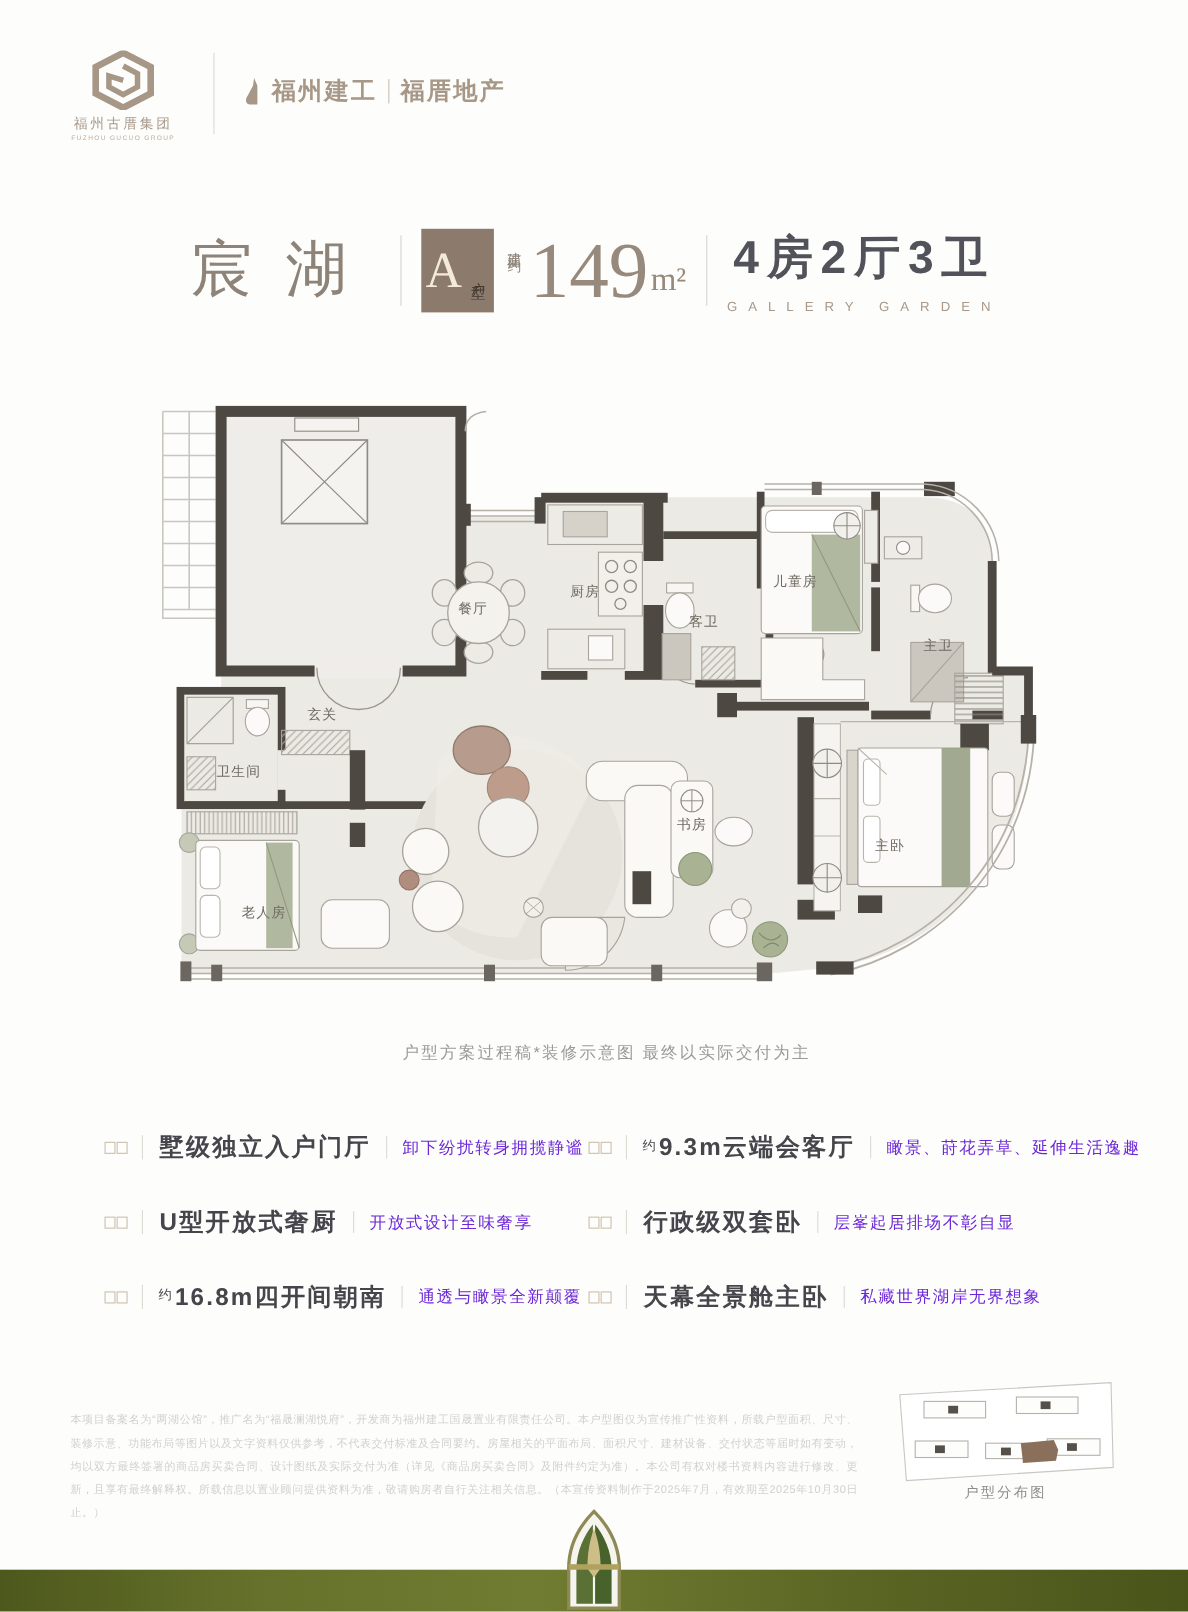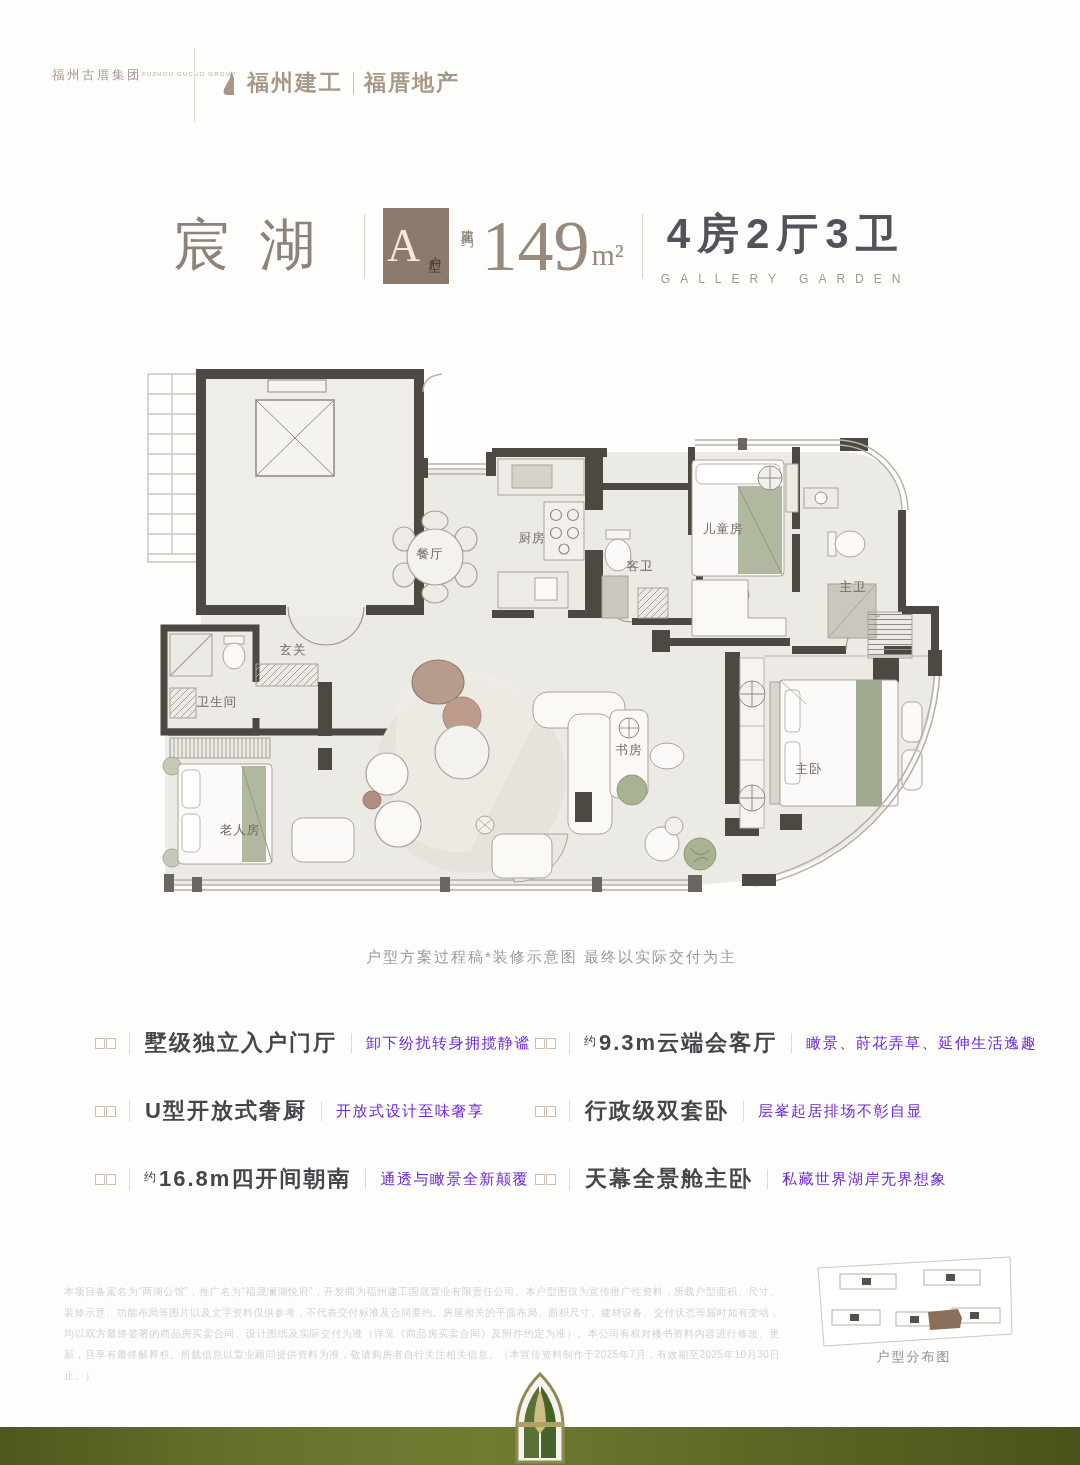--- a/index.html
+++ b/index.html
@@ -1,21 +1,21 @@
 <!DOCTYPE html>
 <html><head>
 <meta charset="utf-8">
 <style>
   html,body{margin:0;padding:0;}
   body{width:1080px;height:1465px;position:relative;background:#fdfdfc;overflow:hidden;
        font-family:"Liberation Sans","DejaVu Sans",sans-serif;-webkit-font-smoothing:antialiased;}
   .abs{position:absolute;}
   
   .logo-wrap{left:52px;top:46px;display:flex;align-items:flex-start;}
-  .logo-left{display:flex;flex-direction:row;align-items:center;width:120px;}
+  .logo-left{display:flex;flex-direction:column;align-items:center;width:120px;}
   .logo-left .cn{font-size:12.5px;letter-spacing:2.5px;color:#a79786;margin-top:4px;white-space:nowrap;}
   .logo-left .en{font-size:6px;letter-spacing:1.2px;color:#bcae9f;margin-top:2px;white-space:nowrap;}
   .logo-div{width:1px;height:74px;background:#ddd8d2;margin:2px 26px 0 22px;}
   .logo-right{display:flex;align-items:center;margin-top:22px;}
   .logo-right .t{font-family:"Liberation Serif",serif;font-weight:700;font-size:22px;color:#a79786;letter-spacing:2px;}
   .logo-right .bar{width:1px;height:22px;background:#c9bdb1;margin:0 10px;}
   
   .titlebar{left:0;right:0;top:206px;display:flex;justify-content:center;align-items:center;}
   .proj{font-size:56px;font-weight:500;color:#8e8378;letter-spacing:30px;text-indent:4px;font-family:"Liberation Serif",serif;}
   .tdiv{width:1px;height:64px;background:#d8d3cd;margin:0 18px;}

